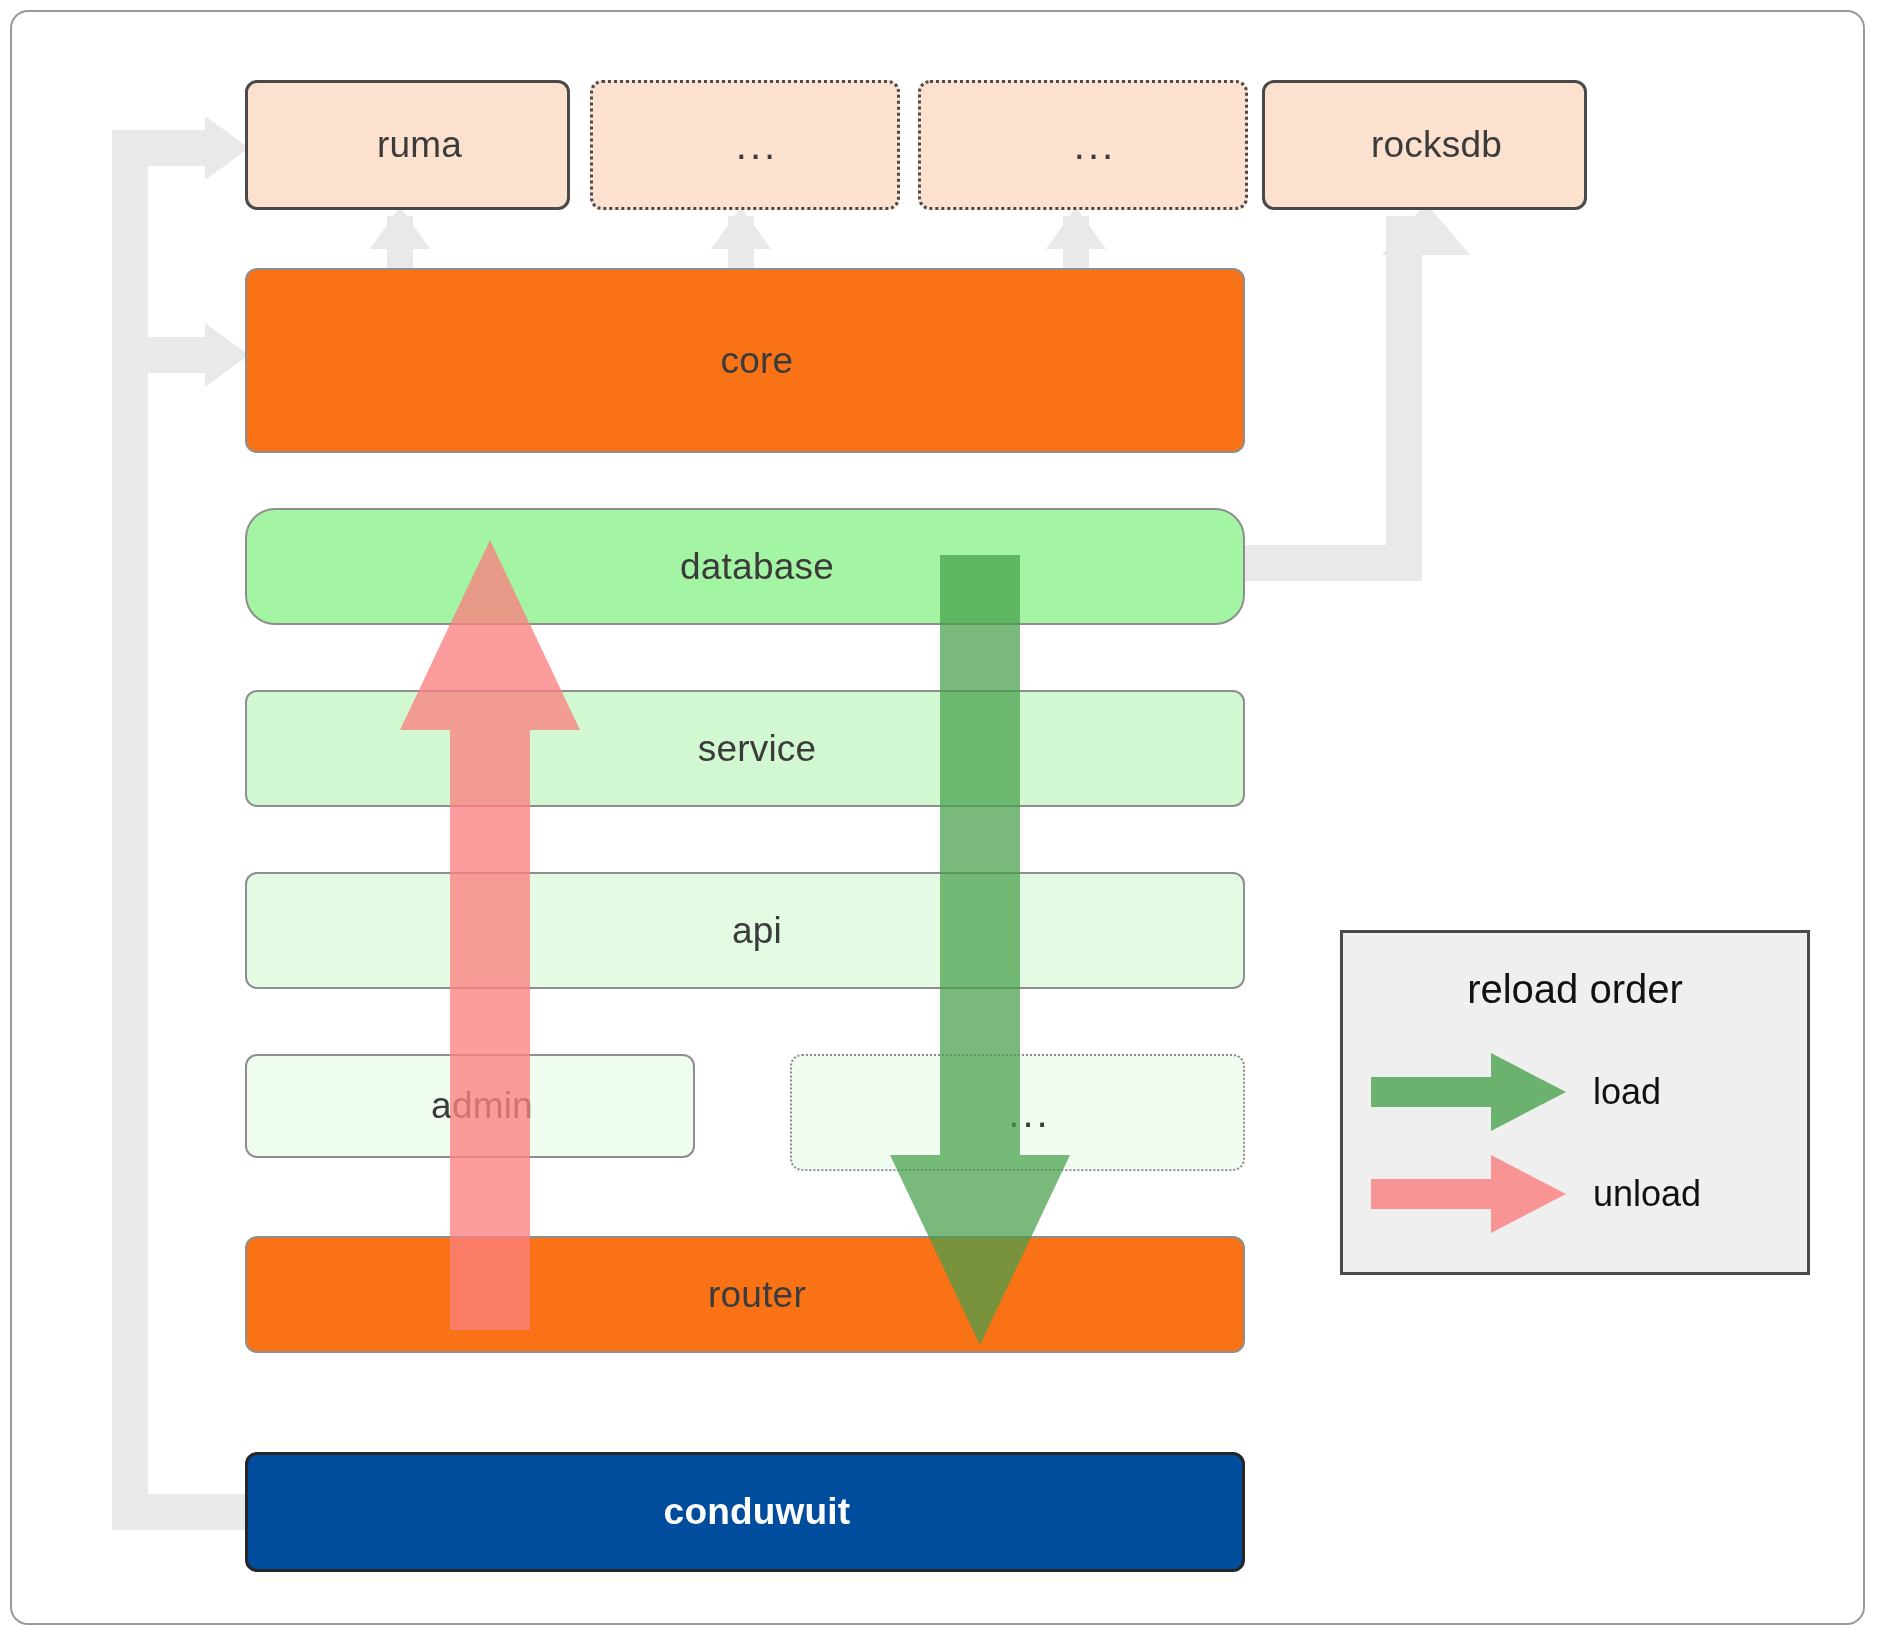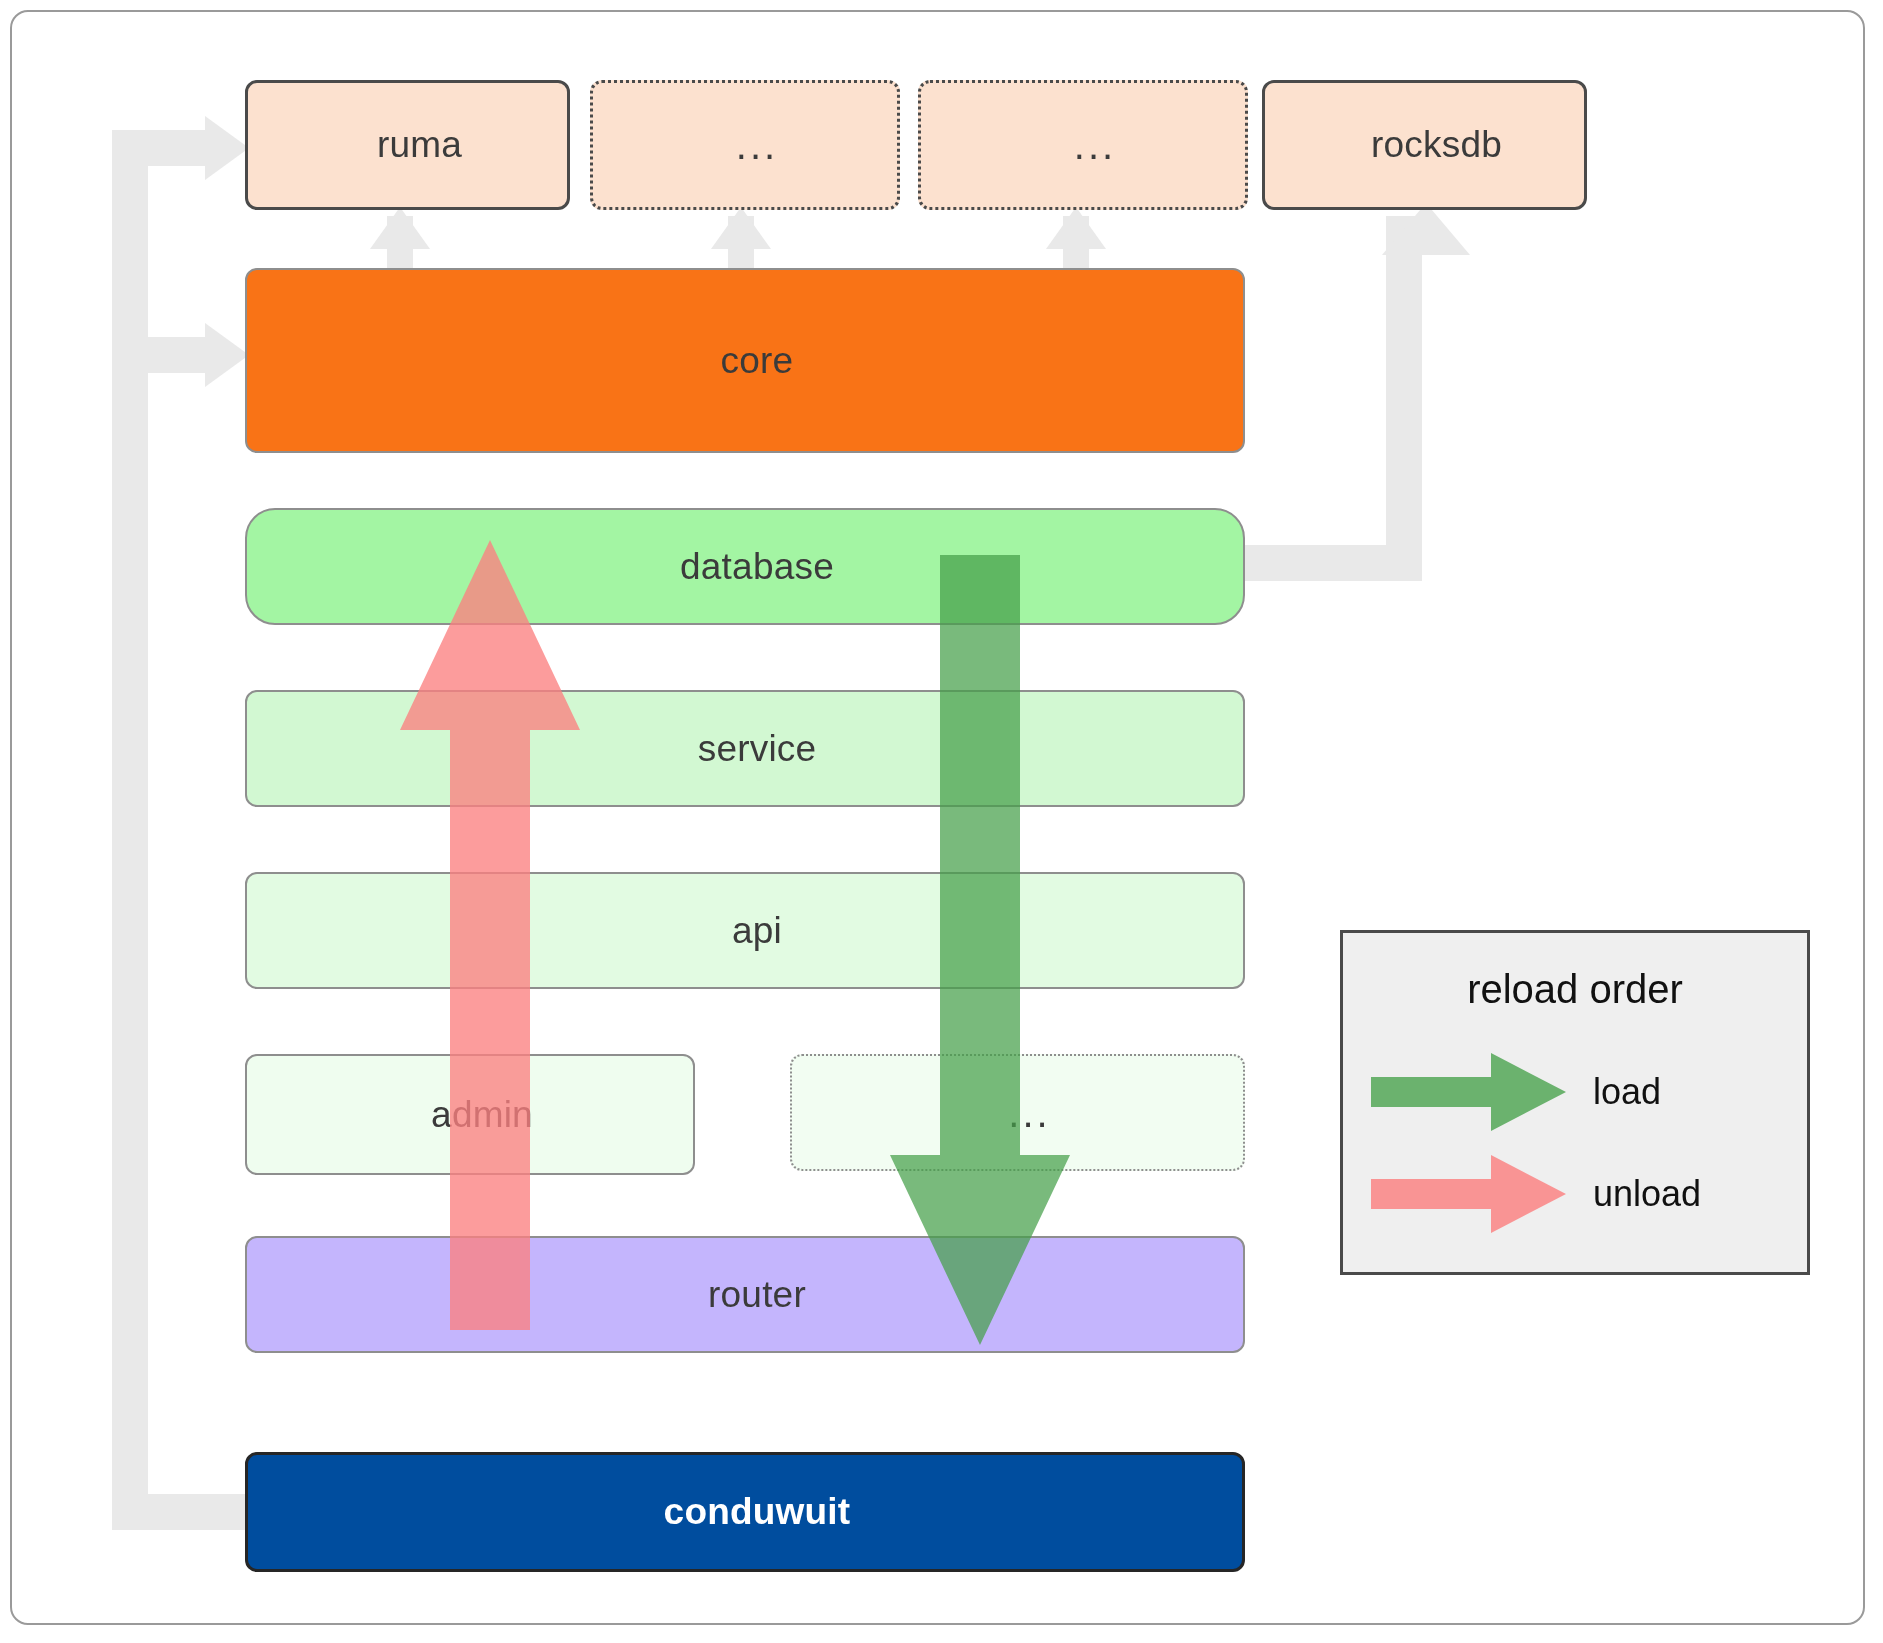--- a/index.html
+++ b/index.html
@@ -23,21 +23,21 @@
 
   
   .core{background:#f97316;border:2.5px solid #8e8e8e;}
 
   
   .lvl-database{background:#a3f5a3;border:2.5px solid #8e8e8e;}
   .lvl-service{background:#d2f8d2;border:2.5px solid #8e8e8e;}
   .lvl-api{background:#e2fbe2;border:2.5px solid #8e8e8e;}
   .lvl-admin{background:#effdef;border:2.5px solid #8e8e8e;}
   .lvl-dots{background:#f2fdf2;border:2.5px dotted #8e8e8e;}
-  .lvl-router{background:#c4b5fd;border:2.5px solid #8e8e8e;}
+  .lvl-router{background:#f97316;border:2.5px solid #8e8e8e;}
 
   
   .root{background:#004d9e;border:3px solid #262626;color:#ffffff;font-weight:700;}
 
   .ellipsis{font-size:40px;letter-spacing:3px;line-height:.4;}
 
   
   .gray{position:absolute;background:#e9e9e9;}
   .gray-arrow-up{
     position:absolute;width:0;height:0;
@@ -119,21 +119,21 @@
   </div>
 
   <div class="box lvl-service" style="left:245px;top:690px;width:1000px;height:117px;">
     <span>service</span>
   </div>
 
   <div class="box lvl-api" style="left:245px;top:872px;width:1000px;height:117px;">
     <span>api</span>
   </div>
 
-  <div class="box lvl-admin" style="left:245px;top:1054px;width:450px;height:121px;">
+  <div class="box lvl-admin" style="left:245px;top:1054px;width:450px;height:104px;">
     <span>admin</span>
   </div>
 
   <div class="box lvl-dots" style="left:790px;top:1054px;width:455px;height:117px;">
     <span class="ellipsis">...</span>
   </div>
 
   <div class="box lvl-router" style="left:245px;top:1236px;width:1000px;height:117px;">
     <span>router</span>
   </div>

